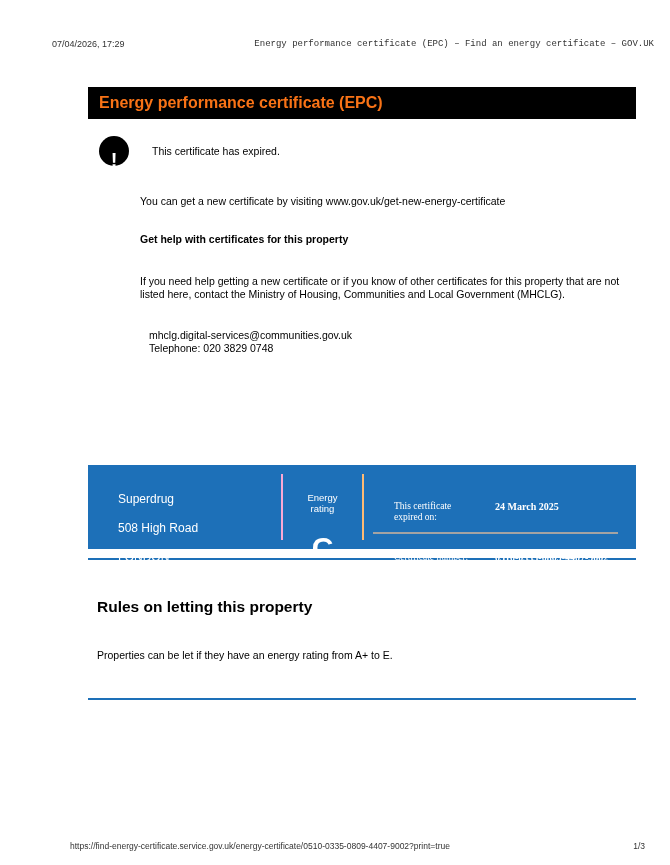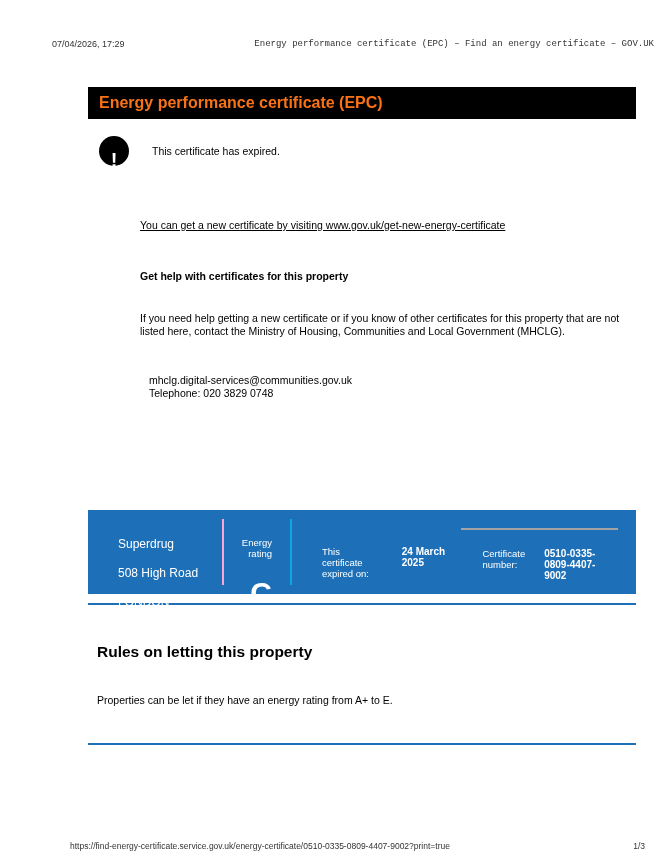--- a/index.html
+++ b/index.html
@@ -41,40 +41,40 @@
 
   .warning-row { margin-top: 8px; margin-left: 2px; display: flex; align-items: center; }
   .warn-icon {
     width: 30px; height: 30px; border-radius: 50%;
     background: #000; color: #fff; flex: 0 0 30px;
     font-size: 20px; font-weight: bold; text-align: center; line-height: 30px;
   }
   .warning-row .warn-text { margin-left: 14px; font-size: 10.5px; }
 
   .intro { margin-left: 34px; width: 520px; font-size: 10.5px; line-height: 13px; }
-  .intro .p1 { margin-top: 26px; text-decoration: underline; }
-  .intro .help-heading { margin-top: 20px; font-weight: bold; }
+  .intro .p1 { margin-top: 2px; }
+  .intro .help-heading { margin-top: 7px; font-weight: bold; }
   .intro .help-text { margin-top: 11px; }
-  .intro .contact { margin-top: 18px; }
+  .intro .contact { margin-top: 10px; }
 
   .cert-box {
     margin-top: 92px; display: flex; height: 84px;
     background: var(--brand-blue); color: #fff;
   }
   .cert-box .addr {
     width: 186px; border-right: 2px solid #f9a8d4;
     padding: 11px 8px 0 12px; font-size: 12px; line-height: 11px;
   }
   .cert-box .rating {
-    width: 81px; border-right: 2px solid #0ea5e9;
-    text-align: right; padding-top: 9px;
+    width: 81px; border-right: 2px solid #fdba74;
+    text-align: center; padding-top: 9px;
   }
   .rating .rating-label { font-size: 9.5px; }
   .rating .rating-value { font-size: 30px; font-weight: bold; line-height: 32px; }
-  .cert-box .details { flex: 1; display: flex; flex-direction: row; }
+  .cert-box .details { flex: 1; display: flex; flex-direction: column; font-family: Liberation Serif, serif; }
   .detail-row { flex: 1; display: flex; padding: 9px 0 0 12px; }
   .detail-row + .detail-row { border-top: 2px solid #a3a3a3; }
   .detail-row .dlabel { width: 101px; font-size: 9.5px; line-height: 11px; padding-right: 10px; }
   .detail-row .dvalue { font-size: 10px; font-weight: bold; }
 
   table.props {
     margin-top: 14px; width: 100%; border-collapse: collapse;
     font-size: 10.5px; border-top: 1px solid var(--border-gray);
   }
   table.props td { padding: 6px 0 5px 0; border-bottom: 1px solid var(--border-gray); }

